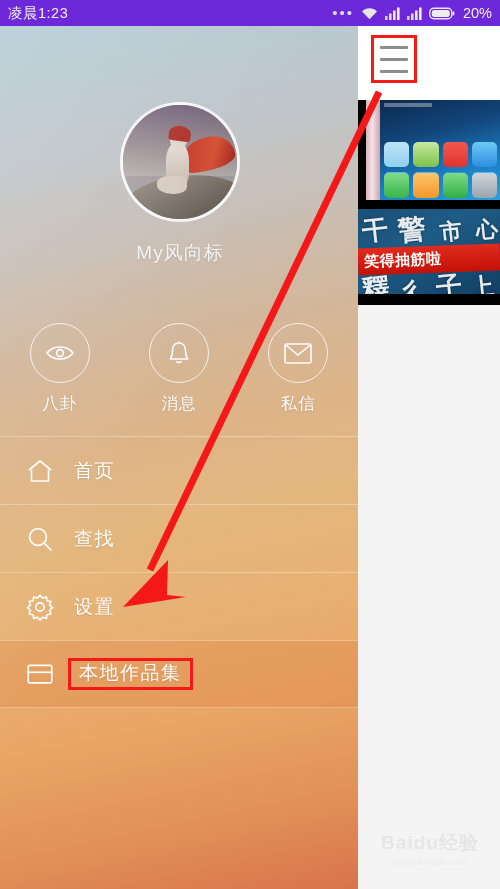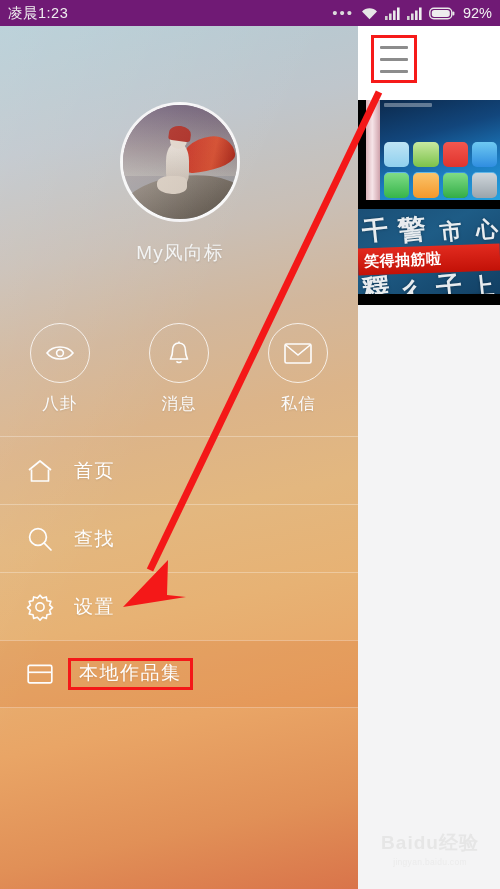--- a/index.html
+++ b/index.html
@@ -5,21 +5,21 @@
   html,body{margin:0;padding:0;}
   body{
     width:500px;height:889px;overflow:hidden;
     font-family:"Liberation Sans","DejaVu Sans",sans-serif;
     background:#f4f4f5;
   }
   .phone{position:relative;width:500px;height:889px;overflow:hidden;background:#f4f4f5;}
 
   
   .statusbar{
-    position:absolute;left:0;top:0;width:500px;height:26px;background:#701a75;
+    position:absolute;left:0;top:0;width:500px;height:26px;background:#6d28d9;
     display:flex;align-items:center;color:#e8e8e8;font-size:14px;text-align:right;
   }
   .sb-time{margin-left:8px;letter-spacing:.5px;font-size:14.5px;color:#efefef;}
   .sb-right{margin-left:auto;display:flex;align-items:center;gap:7px;margin-right:8px;}
   .sb-dots{letter-spacing:2px;font-size:15px;color:#dcdcdc;line-height:10px;}
   .wifi svg, .sig svg, .batt svg{display:block;}
   .sb-pct{font-size:14.5px;color:#f2f2f2;margin-left:1px;}
 
   
   .content{
@@ -166,21 +166,21 @@
           <rect x="12" y="0.5" width="2.6" height="12.5" fill="#f0f0f0"></rect>
         </svg>
       </span>
       <span class="batt">
         <svg width="26" height="13" viewBox="0 0 26 13">
           <rect x="0.8" y="1.2" width="22" height="10.6" rx="4" ry="4" fill="none" stroke="#e9e9e9" stroke-width="1.4"></rect>
           <rect x="2.8" y="3.1" width="18" height="6.8" rx="2.6" ry="2.6" fill="#ededed"></rect>
           <rect x="23.4" y="4.4" width="2" height="4.2" rx="1" fill="#e9e9e9"></rect>
         </svg>
       </span>
-      <div class="sb-pct">92%</div>
+      <div class="sb-pct">20%</div>
     </div>
   </div>
 
   <div class="content">
 
     <div class="topbar">
       <div class="hamburger">
         <i></i>
         <i></i>
         <i></i>

